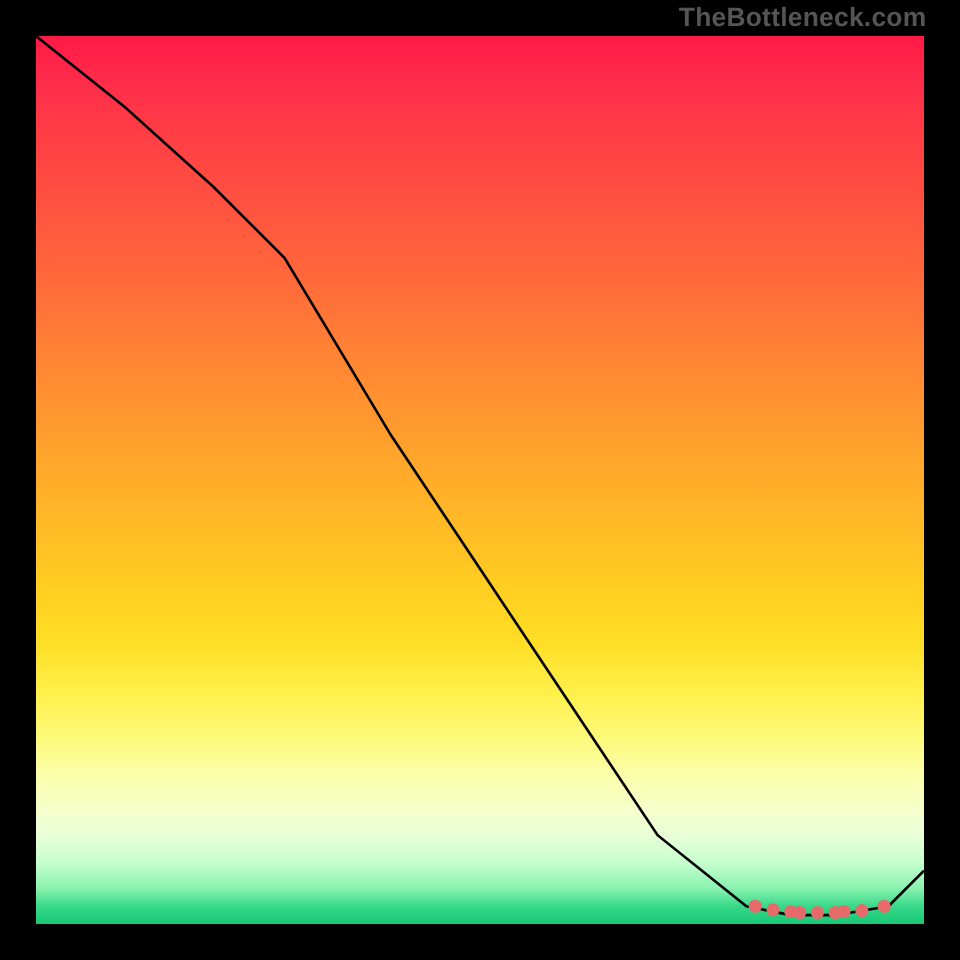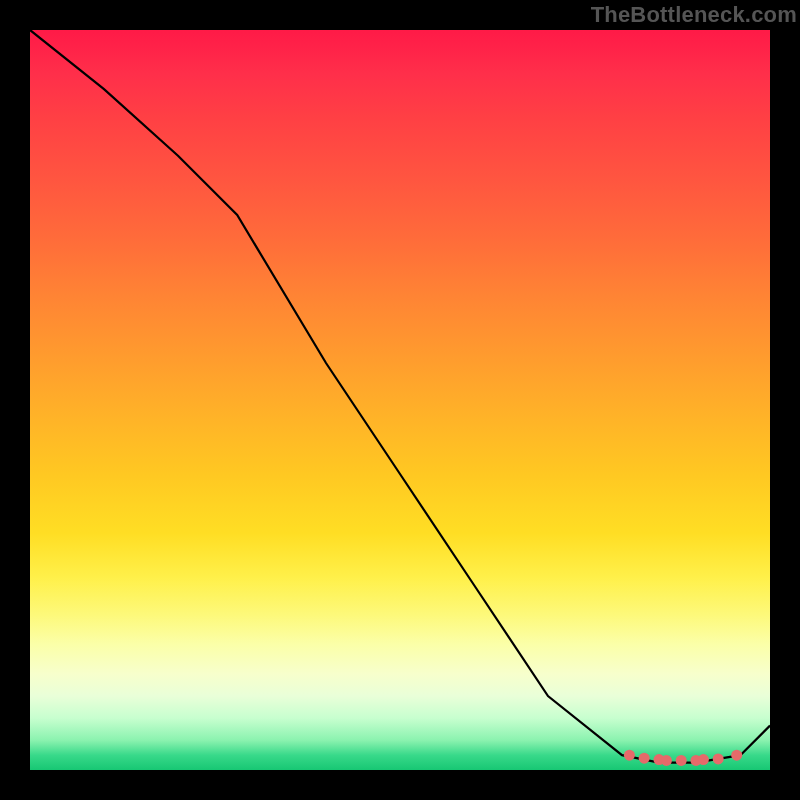--- a/index.html
+++ b/index.html
@@ -13,21 +13,21 @@
   }
   .frame {
     position: relative;
     width: 800px;
     height: 800px;
     background: #000;
   }
   .watermark {
     position: absolute;
     top: 2px;
-    right: 3px;
+    right: 28px;
     color: #555;
     font-size: 22px;
     font-weight: 600;
     letter-spacing: 0.2px;
     user-select: none;
   }
   .plot {
     position: absolute;
     left: 30px;
     top: 30px;

